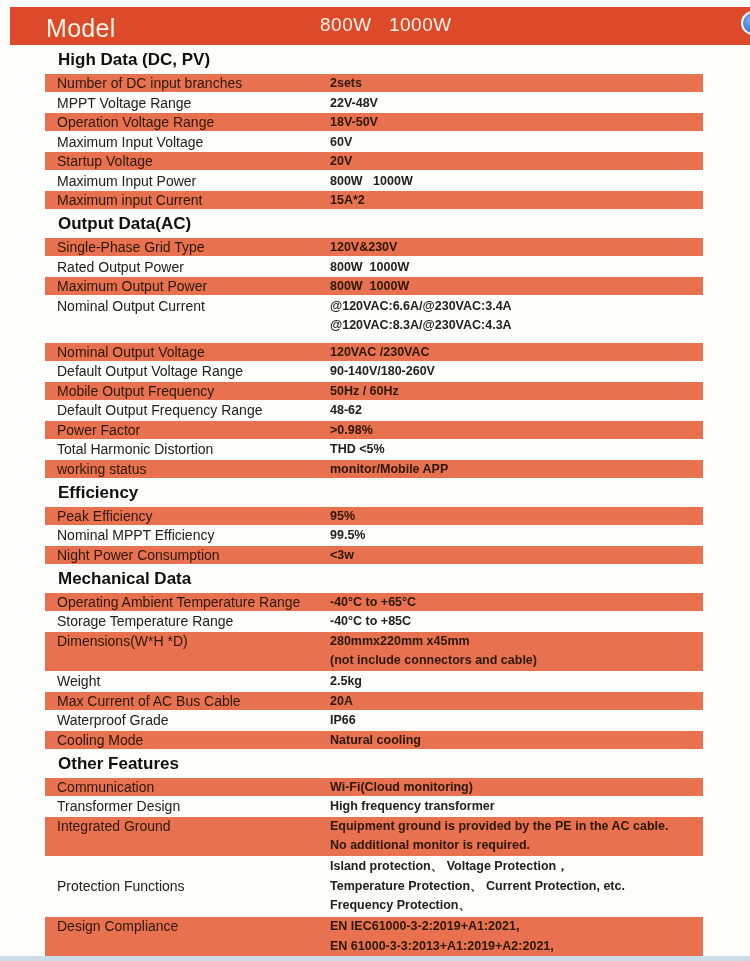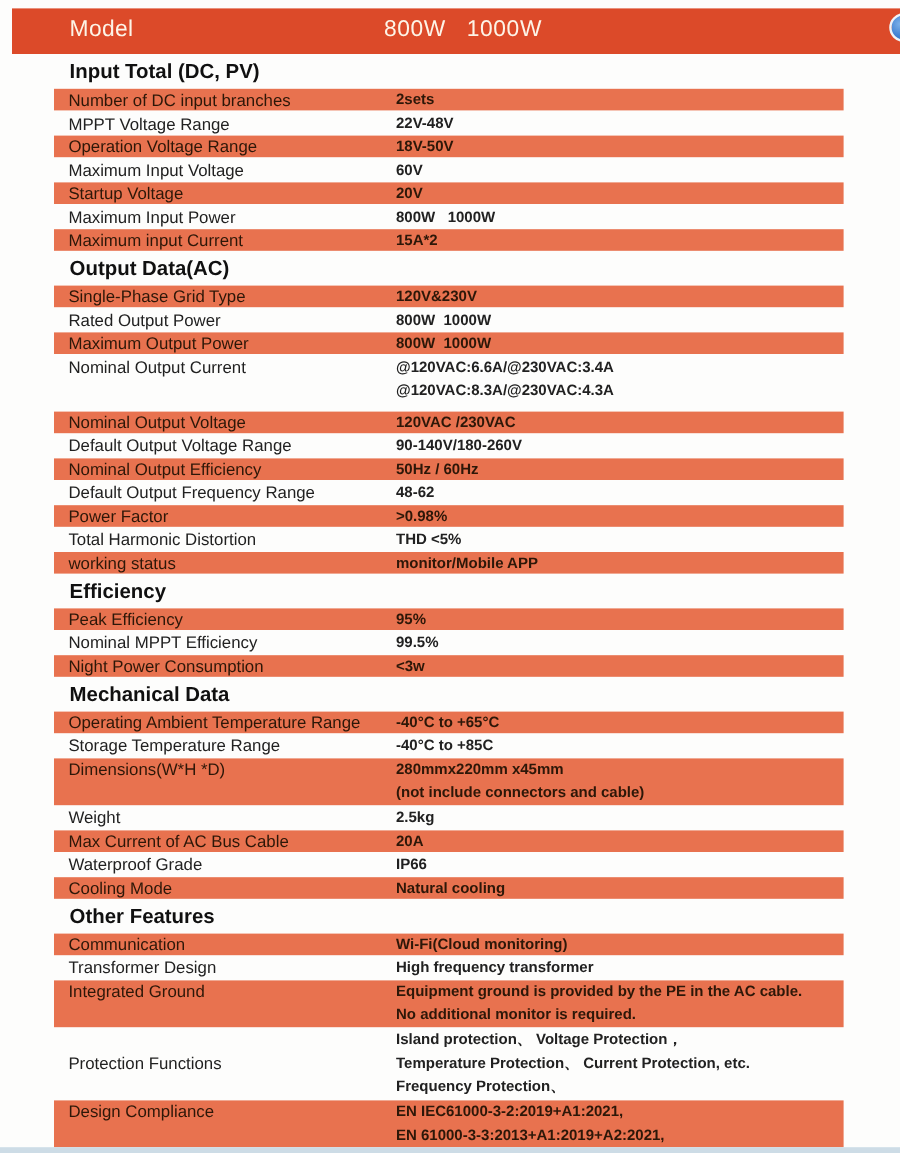--- a/index.html
+++ b/index.html
@@ -19,22 +19,22 @@
     color:var(--text-dark);
   }
   .header-bar{
     position:relative;
     margin:7px 0 0 10px;
     width:740px;
     height:38px;
     background:var(--header-bg);
   }
   .model-label{
-    position:absolute;left:48px;top:7px;
-    font-size:19px;color:var(--header-text);letter-spacing:.3px;
+    position:absolute;left:36px;top:7px;
+    font-size:25px;color:var(--header-text);letter-spacing:.3px;
   }
   .model-values{
     position:absolute;left:310px;top:7px;
     font-size:19px;color:var(--header-text);letter-spacing:.5px;
     white-space:pre;
   }
   .floating-widget{
     position:absolute;left:741px;top:11px;
     width:24px;height:24px;border-radius:50%;
     background:radial-gradient(circle at 35% 35%, #7db1e8 0%, #3f80d2 55%, #2f6cbe 100%);
@@ -87,21 +87,21 @@
 <body>
 
 <div class="header-bar">
   <span class="model-label">Model</span>
   <span class="model-values">800W   1000W</span>
 </div>
 
 <div class="floating-widget"></div>
 
 <div class="spec-table">
-    <div class="section-title">Input Total (DC, PV)</div>
+    <div class="section-title">High Data (DC, PV)</div>
     <div class="row hl">
       <div class="label">Number of DC input branches</div>
       <div class="value">
         <div class="vline">2sets</div>
       </div>
     </div>
     <div class="row">
       <div class="label">MPPT Voltage Range</div>
       <div class="value">
         <div class="vline">22V-48V</div>
@@ -169,21 +169,21 @@
         <div class="vline">120VAC /230VAC</div>
       </div>
     </div>
     <div class="row">
       <div class="label">Default Output Voltage Range</div>
       <div class="value">
         <div class="vline">90-140V/180-260V</div>
       </div>
     </div>
     <div class="row hl">
-      <div class="label">Nominal Output Efficiency</div>
+      <div class="label">Mobile Output Frequency</div>
       <div class="value">
         <div class="vline">50Hz / 60Hz</div>
       </div>
     </div>
     <div class="row">
       <div class="label">Default Output Frequency Range</div>
       <div class="value">
         <div class="vline">48-62</div>
       </div>
     </div>

